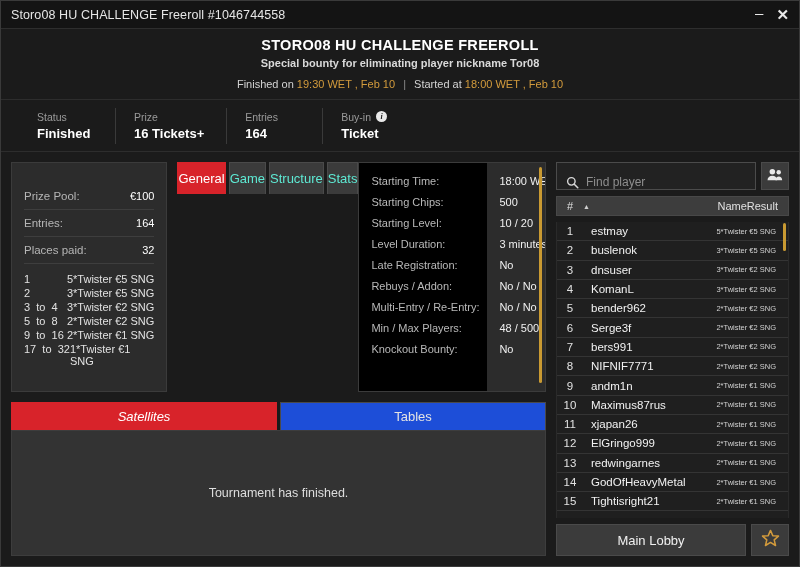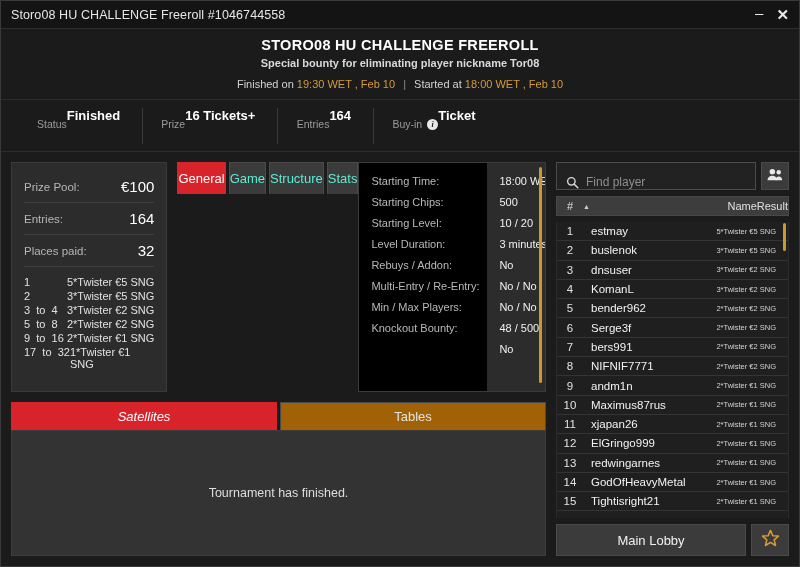--- a/index.html
+++ b/index.html
@@ -56,21 +56,21 @@
   .status-strip {
     flex: 0 0 auto; height: 52px;
     display: flex; align-items: center;
     background: #1b1b1b;
     border-bottom: 1px solid #2d2d2d;
     padding-left: 18px;
   }
   .stat-cell {
     padding: 0 22px 0 18px;
     border-left: 1px solid #3a3a3a;
-    height: 36px; display: flex; flex-direction: row; justify-content: center;
+    height: 36px; display: flex; flex-direction: column; justify-content: center;
     min-width: 96px;
   }
   .stat-cell:first-child { border-left: none; padding-left: 18px; }
   .stat-label {
     color: #9b9b9b; font-size: 10.5px; margin-bottom: 3px;
     display: flex; align-items: center; gap: 5px;
   }
   .stat-value { color: #ffffff; font-size: 13px; font-weight: bold; }
   .info-icon {
     display: inline-flex; align-items: center; justify-content: center;
@@ -84,28 +84,28 @@
   .body {
     flex: 1 1 auto; display: flex; padding: 10px 10px 10px 10px; gap: 10px;
     min-height: 0;
   }
   .left-col { display: flex; flex-direction: column; gap: 10px; width: 535px; }
   .top-row { display: flex; gap: 10px; height: 230px; }
 
   
   .prize-panel {
     width: 175px; background: #2c2c2c; border: 1px solid #3b3b3b;
-    padding: 8px 12px; display: flex; flex-direction: column;
+    padding: 20px 12px; display: flex; flex-direction: column;
   }
   .prize-row {
     display: flex; justify-content: space-between; align-items: center;
     padding: 7px 0; border-bottom: 1px solid #3e3e3e;
   }
   .prize-row .k { color: #b6b6b6; font-size: 11.5px; }
-  .prize-row .v { color: #ffffff; font-size: 15px; }
+  .prize-row .v { color: #ffffff; font-size: 11px; }
   .payout-list { padding-top: 8px; }
   .payout-row { display: flex; justify-content: space-between; padding: 1px 0; }
   .payout-row .place { color: #e2e2e2; font-size: 11px; white-space: pre; }
   .payout-row .prize { color: #e2e2e2; font-size: 11px; }
 
   
   .details-panel {
     flex: 1 1 auto; display: flex; flex-direction: row; min-width: 0;
   }
   .tabs { display: flex; gap: 3px; }
@@ -135,21 +135,21 @@
   }
   .v-scroll .thumb {
     position: absolute; top: 0; width: 3px; height: 98%;
     background: #c99a32; border-radius: 2px;
   }
 
   
   .sat-section { flex: 1 1 auto; display: flex; flex-direction: column; min-height: 0; }
   .sat-tabs { display: flex; gap: 3px; }
   .sat-tab {
-    flex: 1 1 0; height: 28px; background: #a16207; color: #e3e3e3;
+    flex: 1 1 0; height: 28px; background: #1d4ed8; color: #e3e3e3;
     display: flex; align-items: center; justify-content: center;
     font-size: 13px; cursor: pointer; user-select: none;
     border: 1px solid #4a4a4a; border-bottom: none;
   }
   .sat-tab.active { background: #d8232a; color: #fff; border-color: #d8232a; font-style: italic; }
   .sat-body {
     flex: 1 1 auto; background: #333333; border: 1px solid #3d3d3d;
     display: flex; align-items: center; justify-content: center;
   }
   .sat-msg { color: #dedede; font-size: 12.5px; }
@@ -172,21 +172,21 @@
     display: flex; align-items: center; justify-content: center; cursor: pointer;
   }
   .list-head {
     height: 20px; flex: 0 0 20px; background: #3d3d3d;
     display: flex; align-items: center; color: #e0e0e0; font-size: 11px;
     border: 1px solid #484848;
   }
   .lh-num { width: 26px; text-align: center; }
   .lh-sort { width: 12px; color: #cfcfcf; font-size: 7px; }
   .lh-name { flex: 1 1 auto; padding-left: 8px; text-align: right; }
-  .lh-res { padding-right: 0; }
+  .lh-res { padding-right: 10px; }
   .player-list {
     flex: 1 1 auto; overflow: hidden; position: relative;
     background: #1f1f1f; border-left: 1px solid #2a2a2a; border-right: 1px solid #2a2a2a;
   }
   .player-row {
     display: flex; align-items: center; height: 19.3px;
     border-bottom: 1px solid #343434; font-size: 11.5px;
   }
   .pr-num { width: 26px; text-align: center; color: #e2e2e2; }
   .pr-name { flex: 1 1 auto; padding-left: 8px; color: #f2f2f2; white-space: nowrap;
@@ -306,20 +306,21 @@
             <div class="tab">Game</div>
             <div class="tab">Structure</div>
             <div class="tab">Stats</div>
           </div>
           <div class="details-body">
             <div class="detail-labels">
               <div class="d-label">Starting Time:</div>
               <div class="d-label">Starting Chips:</div>
               <div class="d-label">Starting Level:</div>
               <div class="d-label">Level Duration:</div>
+              <div class="d-label">Late Registration:</div>
               <div class="d-label">Rebuys / Addon:</div>
               <div class="d-label">Multi-Entry / Re-Entry:</div>
               <div class="d-label">Min / Max Players:</div>
               <div class="d-label">Knockout Bounty:</div>
             </div>
             <div class="detail-values">
               <div class="d-value">18:00 WET , Feb 10</div>
               <div class="d-value">500</div>
               <div class="d-value">10 / 20</div>
               <div class="d-value">3 minutes</div>

